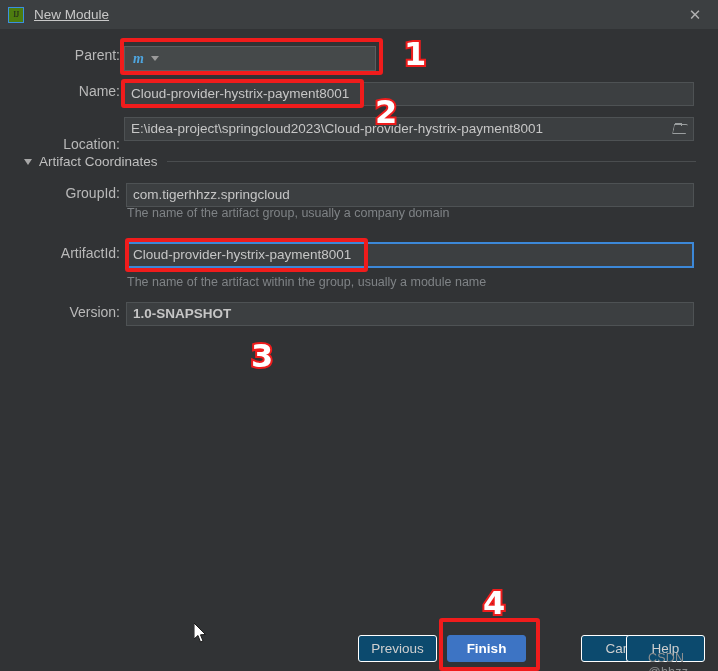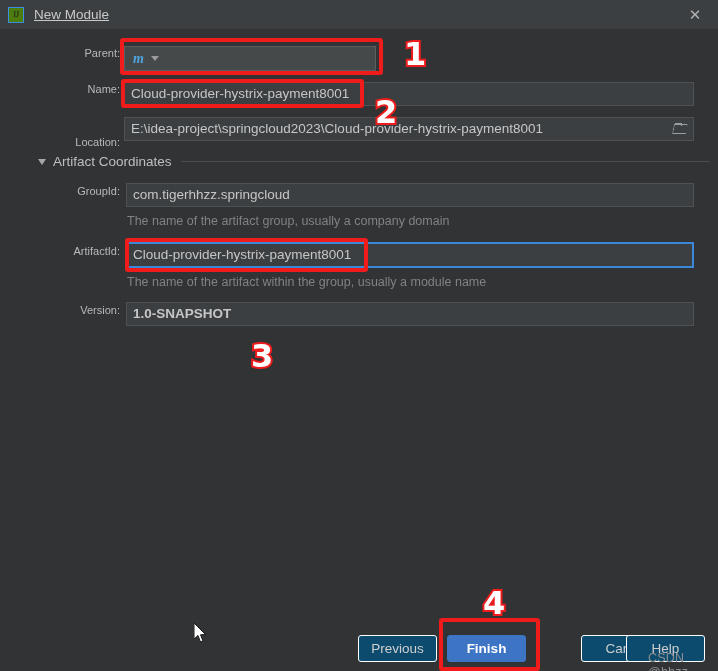--- a/index.html
+++ b/index.html
@@ -67,21 +67,21 @@
     left: 0; top: 29px;
     width: 718px;
   }
   .row {
     position: absolute;
     display: flex;
     align-items: center;
   }
   .lbl {
     color: #b9b9b9;
-    font-size: 11px;
+    font-size: 14px;
     text-align: right;
     white-space: nowrap;
   }
   .field {
     box-sizing: border-box;
     background: #3c3f41;
     border: 1px solid #4e5254;
     color: #c6c6c6;
     font-size: 13.5px;
     height: 24px;
@@ -273,31 +273,31 @@
   <div class="field" style="position:absolute; left:124px; top:53px; width:570px;">Cloud-provider-hystrix-payment8001</div>
 
   <div class="row" style="left:24px; top:107px;">
     <div class="lbl" style="width:96px;">Location:</div>
   </div>
   <div class="field" style="position:absolute; left:124px; top:88px; width:570px;">E:\idea-project\springcloud2023\Cloud-provider-hystrix-payment8001</div>
   <div class="folder-btn" style="left:667px; top:90px; width:24px; height:20px;">
     <span class="folder-glyph"></span>
   </div>
 
-  <div class="section" style="left:38px; top:125px;">
+  <div class="section" style="left:24px; top:125px;">
     <span class="tri"></span>
     <span class="section-title">Artifact Coordinates</span>
     <span class="section-rule"></span>
   </div>
 
   <div class="row" style="left:44px; top:156px;">
     <div class="lbl" style="width:76px;">GroupId:</div>
   </div>
   <div class="field" style="position:absolute; left:126px; top:154px; width:568px;">com.tigerhhzz.springcloud</div>
-  <div class="hint" style="left:127px; top:185px;">The name of the artifact group, usually a company domain</div>
+  <div class="hint" style="left:127px; top:177px;">The name of the artifact group, usually a company domain</div>
 
   <div class="row" style="left:30px; top:216px;">
     <div class="lbl" style="width:90px;">ArtifactId:</div>
   </div>
   <div class="field focused" style="position:absolute; left:126px; top:213px; width:568px; height:26px; line-height:23px;">Cloud-provider-hystrix-payment8001</div>
   <div class="hint" style="left:127px; top:246px;">The name of the artifact within the group, usually a module name</div>
 
   <div class="row" style="left:44px; top:275px;">
     <div class="lbl" style="width:76px;">Version:</div>
   </div>

